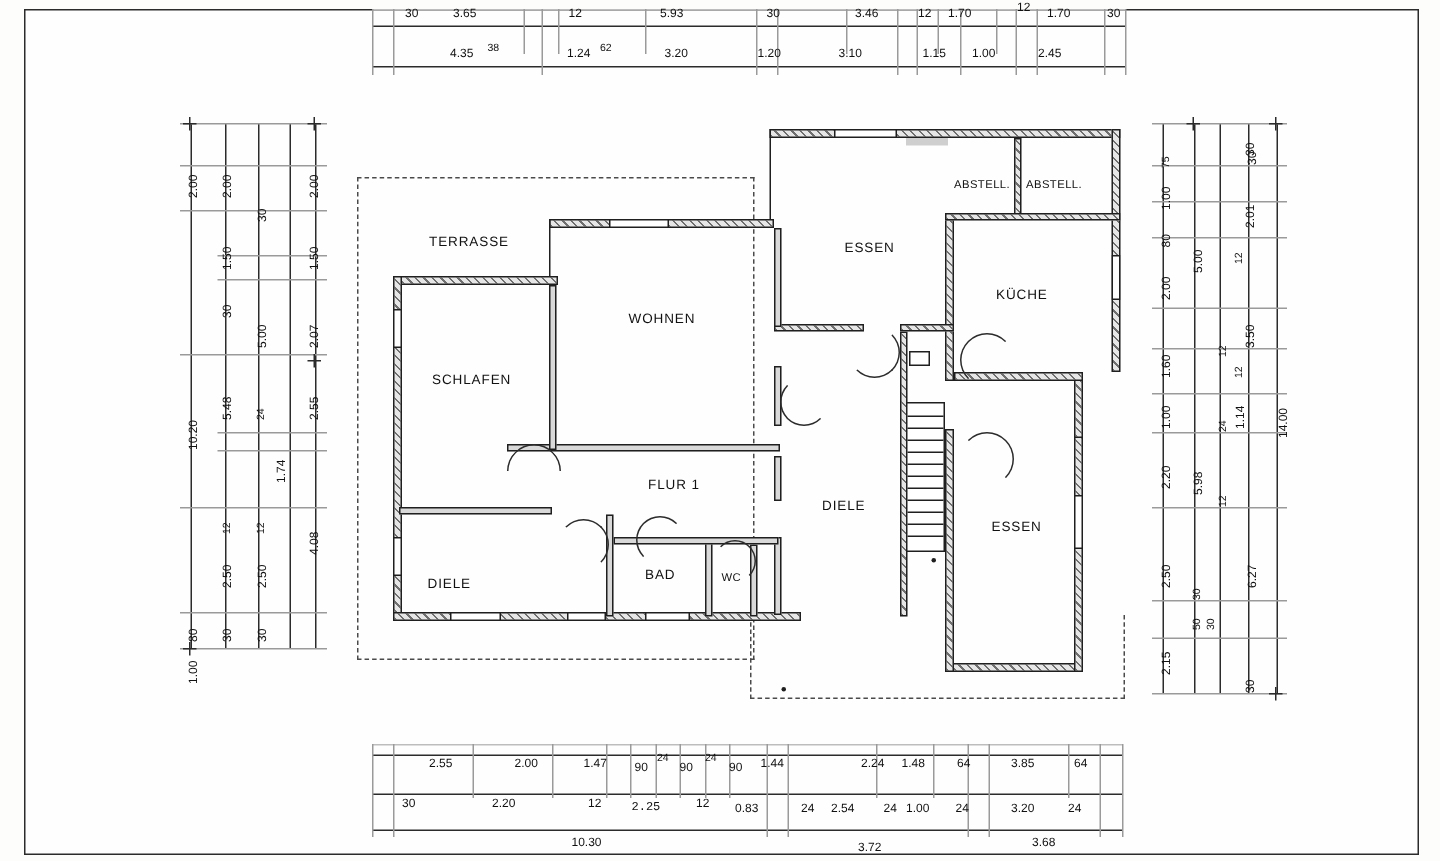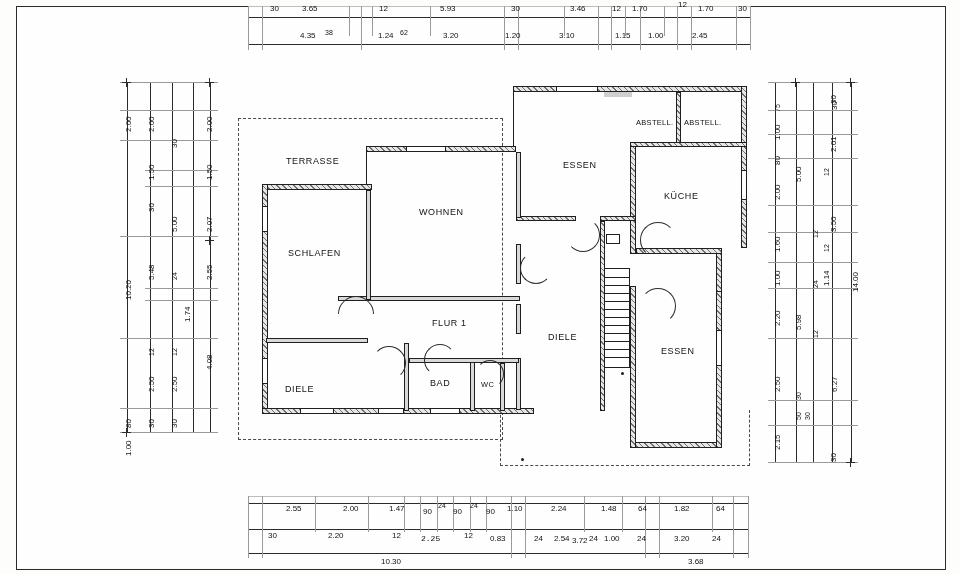--- a/index.html
+++ b/index.html
@@ -233,43 +233,43 @@
     <div class="extline" style="left:748px;top:496px;height:62px;"></div>
 
     <div class="txt" style="left:286px;top:504px;">2.55</div>
     <div class="txt" style="left:343px;top:504px;">2.00</div>
     <div class="txt" style="left:389px;top:504px;">1.47</div>
     <div class="txt" style="left:423px;top:507px;">90</div>
     <div class="txt" style="left:438px;top:501px;font-size:7px;">24</div>
     <div class="txt" style="left:453px;top:507px;">90</div>
     <div class="txt" style="left:470px;top:501px;font-size:7px;">24</div>
     <div class="txt" style="left:486px;top:507px;">90</div>
-    <div class="txt" style="left:507px;top:504px;">1.10</div>
-    <div class="txt" style="left:551px;top:504px;">2.24</div>
+    <div class="txt" style="left:507px;top:504px;">1.44</div>
+    <div class="txt" style="left:574px;top:504px;">2.24</div>
     <div class="txt" style="left:601px;top:504px;">1.48</div>
     <div class="txt" style="left:638px;top:504px;">64</div>
-    <div class="txt" style="left:674px;top:504px;">1.82</div>
+    <div class="txt" style="left:674px;top:504px;">3.85</div>
     <div class="txt" style="left:716px;top:504px;">64</div>
 
     <div class="txt" style="left:268px;top:531px;">30</div>
     <div class="txt" style="left:328px;top:531px;">2.20</div>
     <div class="txt" style="left:392px;top:531px;">12</div>
     <div class="txt" style="left:421px;top:534px;font-family:Liberation Mono, monospace;">2.25</div>
     <div class="txt" style="left:464px;top:531px;">12</div>
     <div class="txt" style="left:490px;top:534px;">0.83</div>
     <div class="txt" style="left:534px;top:534px;">24</div>
     <div class="txt" style="left:554px;top:534px;">2.54</div>
     <div class="txt" style="left:589px;top:534px;">24</div>
     <div class="txt" style="left:604px;top:534px;">1.00</div>
     <div class="txt" style="left:637px;top:534px;">24</div>
     <div class="txt" style="left:674px;top:534px;">3.20</div>
     <div class="txt" style="left:712px;top:534px;">24</div>
 
     <div class="txt" style="left:381px;top:557px;">10.30</div>
-    <div class="txt" style="left:572px;top:536px;">3.72</div>
+    <div class="txt" style="left:572px;top:560px;">3.72</div>
     <div class="txt" style="left:688px;top:557px;">3.68</div>
   </div>
 
   <div class="abs" style="left:0;top:0;width:960px;height:574px;">
 
     <div class="dash" style="left:238px;top:118px;width:265px;height:322px;"></div>
     <div class="dash" style="left:500px;top:410px;width:250px;height:56px;border-top:none;"></div>
     <div class="dot" style="left:521px;top:458px;"></div>
 
     <div class="hatch" style="left:513px;top:86px;width:234px;height:6px;"></div>

